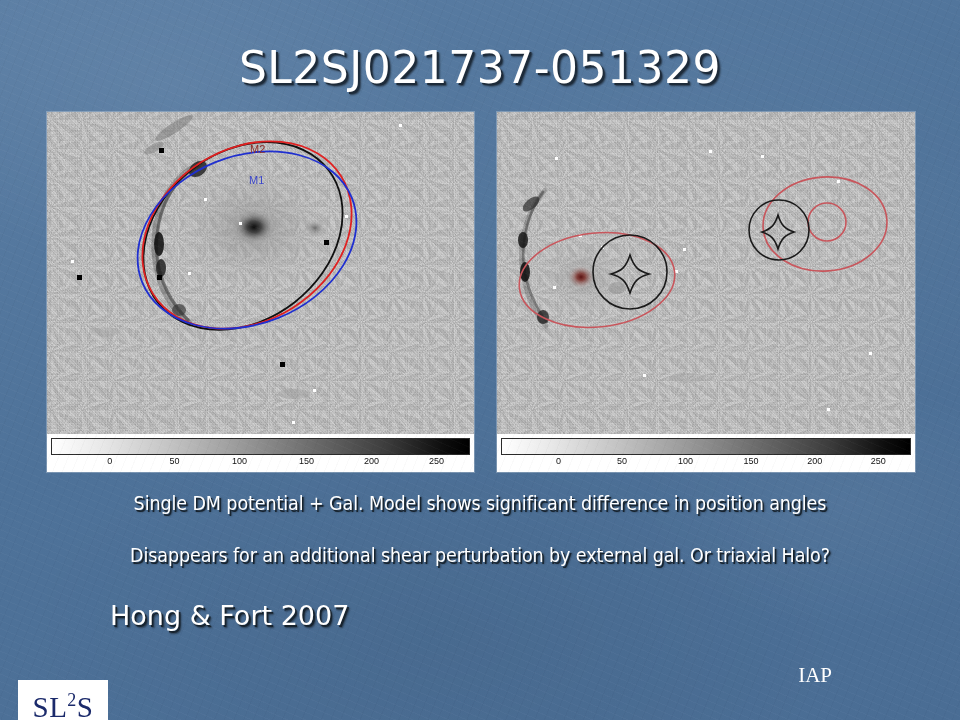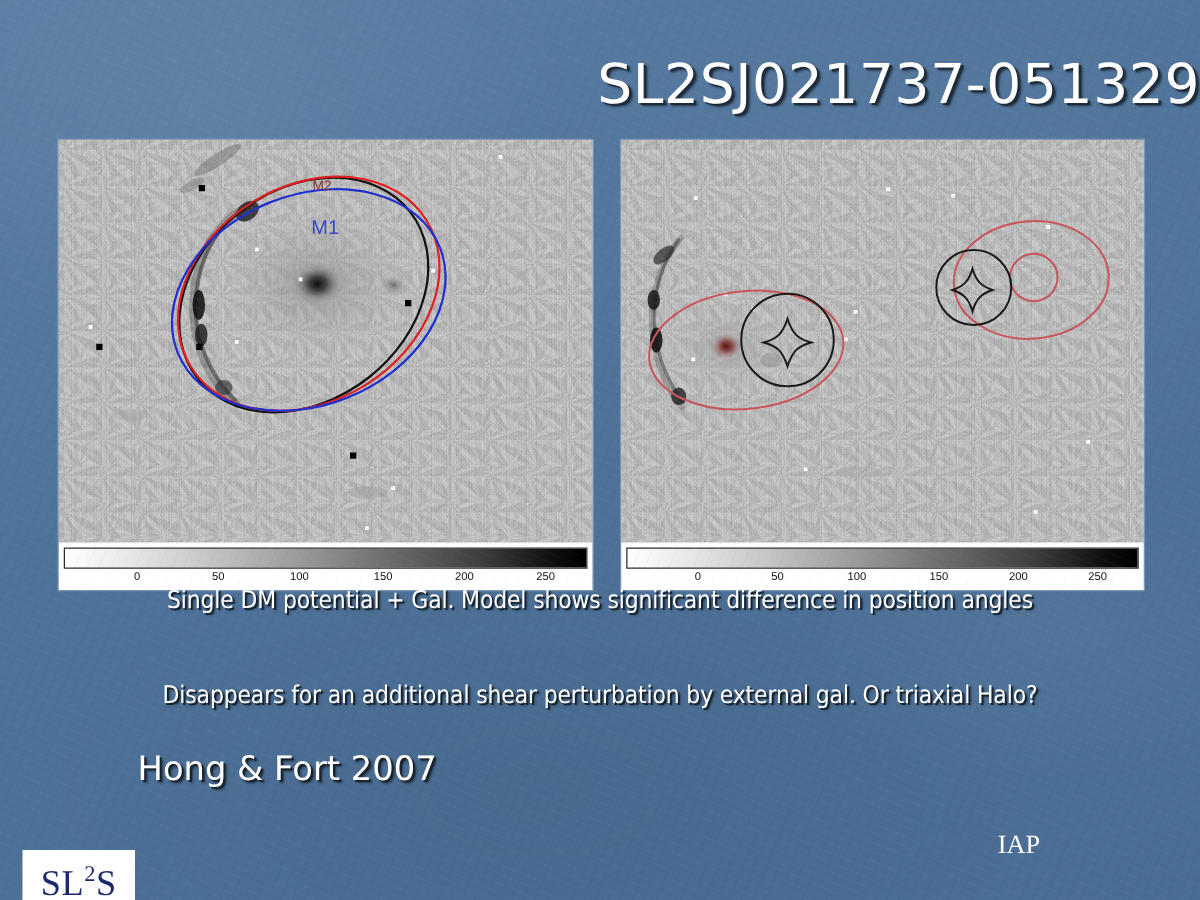--- a/index.html
+++ b/index.html
@@ -21,21 +21,21 @@
   #slide::after{
     content:"";position:absolute;inset:0;pointer-events:none;
     background-image:
       repeating-linear-gradient(23deg, rgba(255,255,255,.028) 0px, rgba(255,255,255,.028) 1px, rgba(0,0,0,0) 1px, rgba(0,0,0,0) 7px),
       repeating-linear-gradient(112deg, rgba(0,0,0,.022) 0px, rgba(0,0,0,.022) 1px, rgba(0,0,0,0) 1px, rgba(0,0,0,0) 9px);
     opacity:.85;
   }
 
   
   #title{
-    position:absolute;left:0;top:42px;width:960px;text-align:right;
+    position:absolute;left:0;top:42px;width:960px;text-align:center;
     font-size:44px;font-weight:400;letter-spacing:.5px;color:#ffffff;
     font-family:"DejaVu Sans", sans-serif;
     text-shadow:2px 2px 0 #1d2b3a, 3px 3px 2px rgba(0,0,0,.55);
     z-index:6;
   }
 
   
   .panel{
     position:absolute;top:112px;
     background:#c9c9c9;
@@ -76,21 +76,21 @@
   }
 
   
   .bodyline{
     position:absolute;left:0;width:960px;text-align:center;
     color:#ffffff;font-family:"DejaVu Sans Condensed","DejaVu Sans", sans-serif;
     font-size:19.5px;font-weight:400;letter-spacing:-.1px;
     text-shadow:1.6px 1.6px 0 #18242f, 2.2px 2.2px 2px rgba(0,0,0,.5);
     z-index:6;
   }
-  #bodyline-1{top:468px;text-align:center;}
+  #bodyline-1{top:492px;text-align:center;}
   #bodyline-2{top:544px;}
 
   #attribution{
     position:absolute;left:62px;top:600px;
     color:#ffffff;font-family:"DejaVu Sans", sans-serif;
     font-size:27px;font-weight:400;
     text-shadow:1.8px 1.8px 0 #18242f, 2.6px 2.6px 2px rgba(0,0,0,.5);
     z-index:6;
     margin-left:48px;
   }
@@ -182,21 +182,21 @@
           <rect x="266" y="277" width="3" height="3"></rect>
           <rect x="245" y="309" width="3" height="3"></rect>
         </g>
 
         <ellipse cx="196" cy="124" rx="108" ry="84" fill="none" stroke="#101010" stroke-width="1.8" transform="rotate(-38 196 124)"></ellipse>
         <ellipse cx="200" cy="123" rx="111" ry="86" fill="none" stroke="#e02020" stroke-width="1.8" transform="rotate(-32 200 123)"></ellipse>
         <ellipse cx="200" cy="128" rx="113" ry="84" fill="none" stroke="#1f2fd0" stroke-width="1.8" transform="rotate(-22 200 128)"></ellipse>
       </svg>
 
       <div style="position:absolute;left:203px;top:31px;font-size:11px;color:#8b2f2a;">M2</div>
-      <div style="position:absolute;left:202px;top:62px;font-size:16px;color:#3b46c8;">M1</div>
+      <div style="position:absolute;left:202px;top:62px;font-size:11px;color:#3b46c8;">M1</div>
     </div>
 
     <div class="cbar-wrap">
       <div class="cbar"></div>
       <div class="cbar-ticks">
         <span style="left:14%">0</span>
 
         <span style="left:29.5%">50</span>
         <span style="left:45%">100</span>
         <span style="left:61%">150</span>

